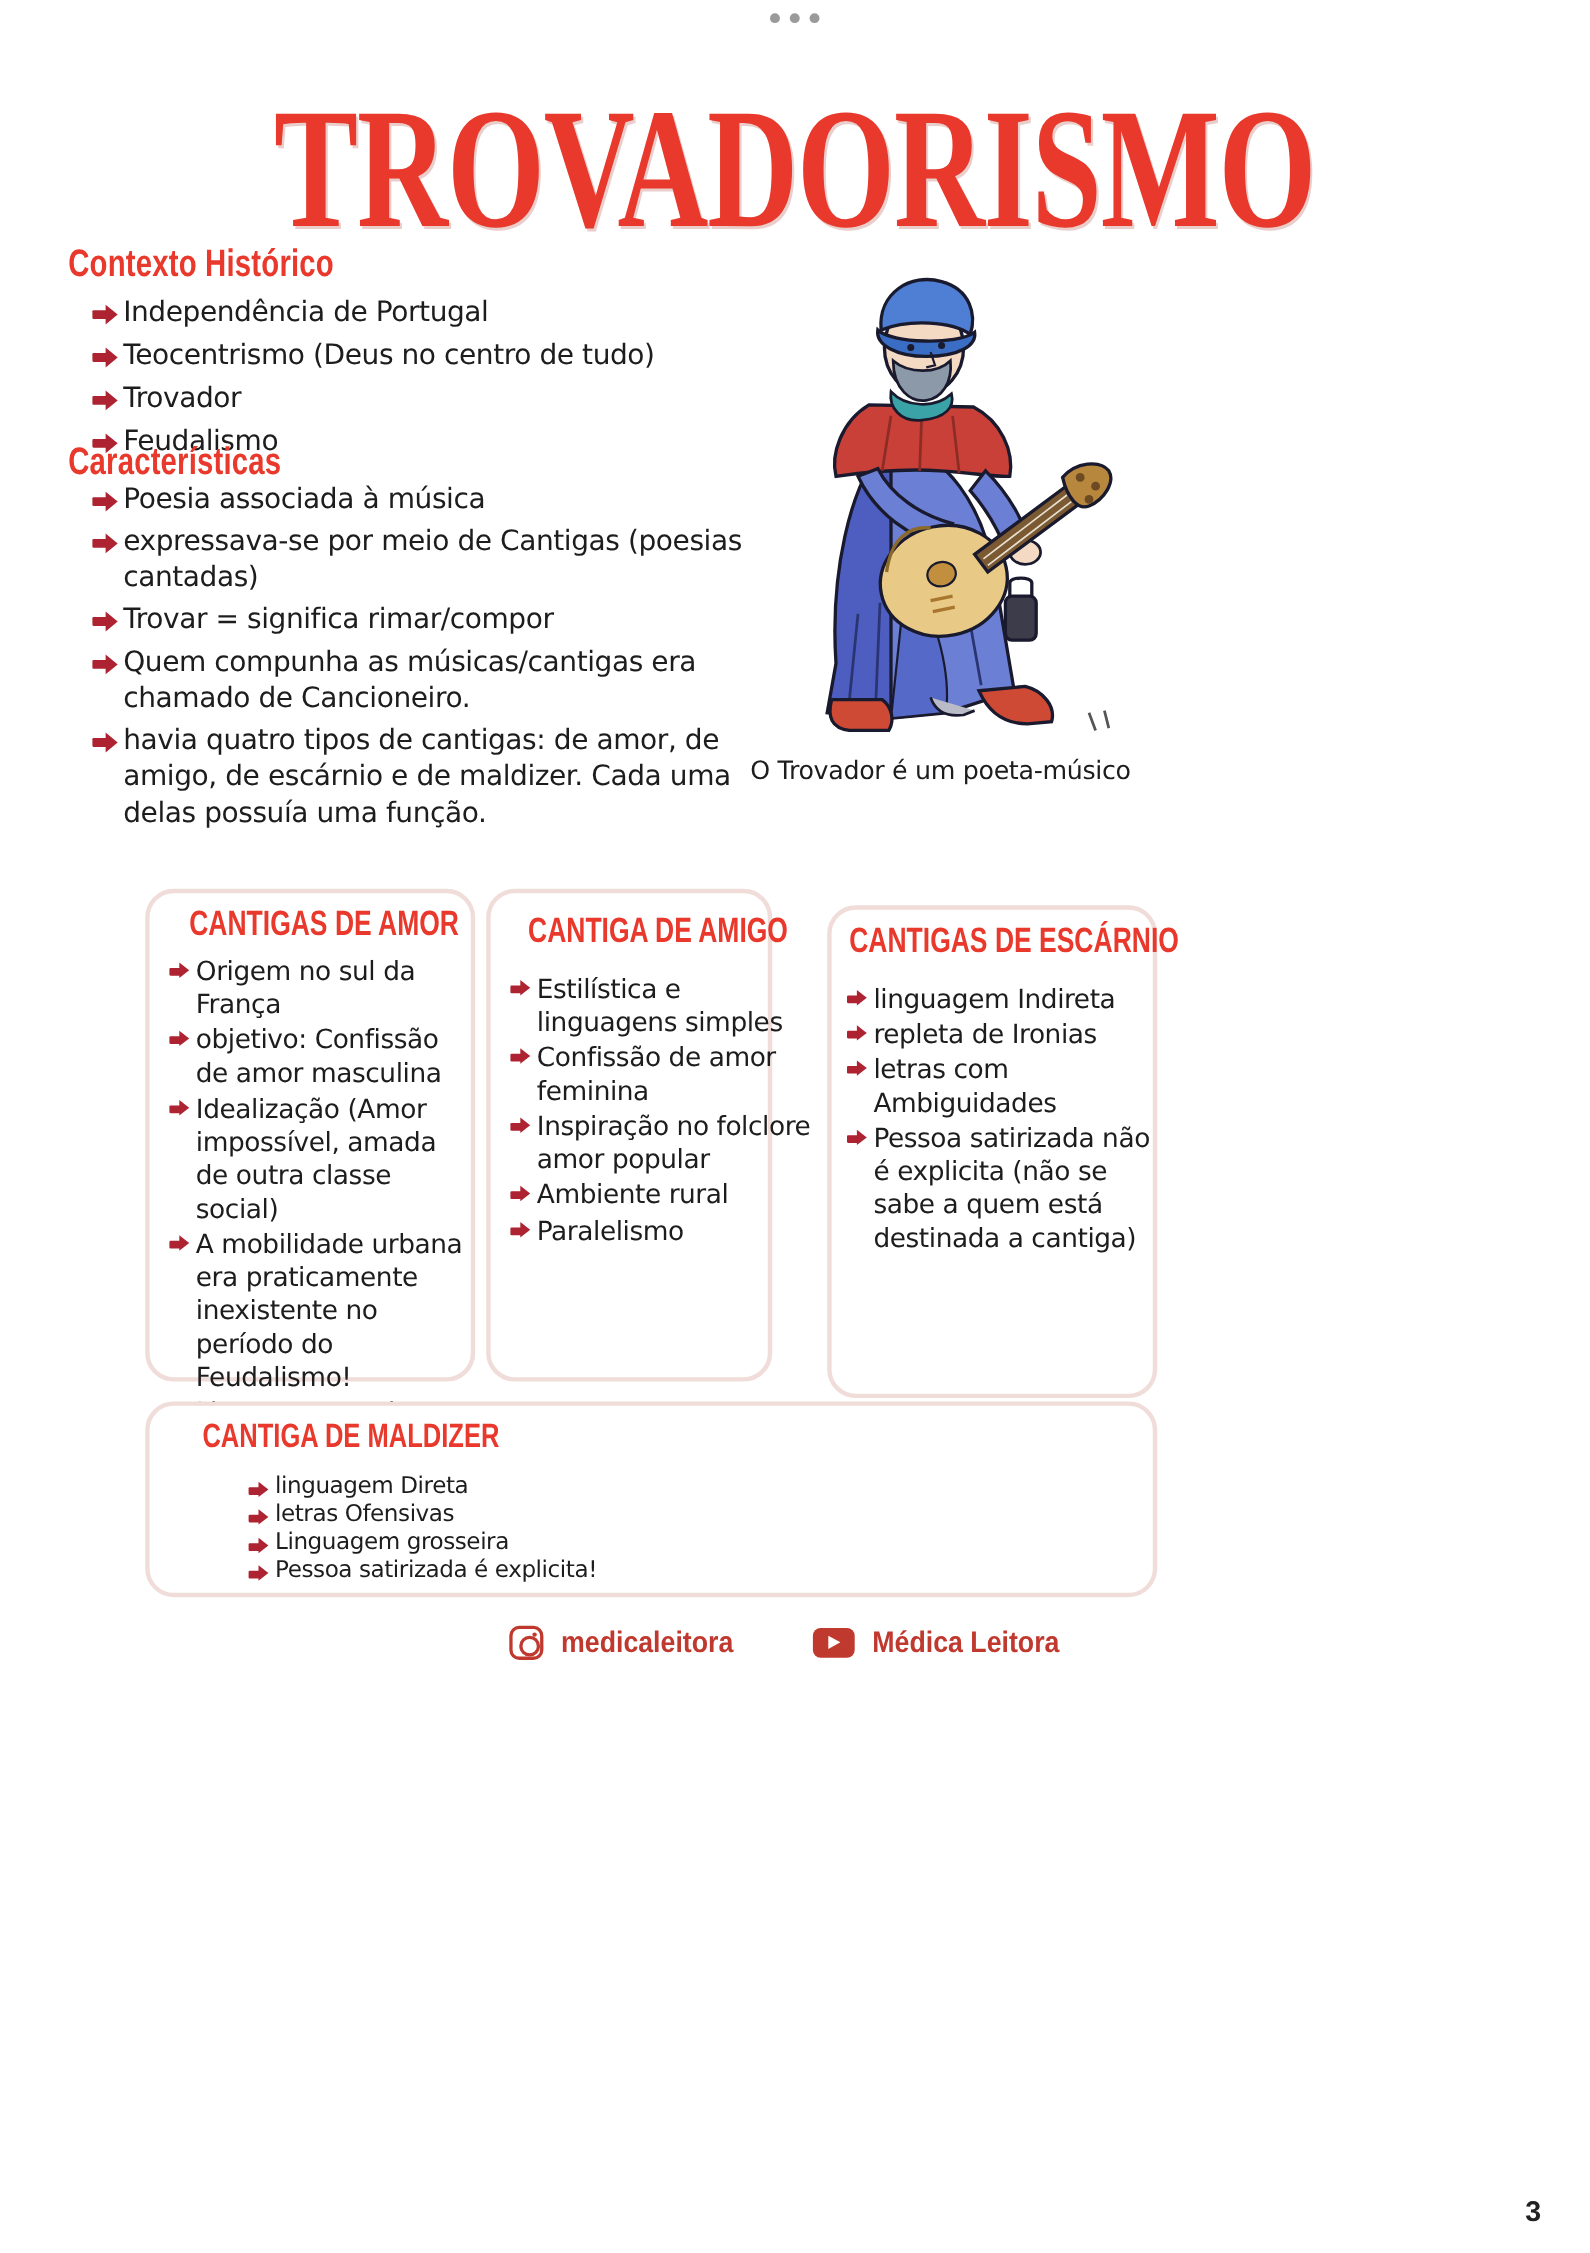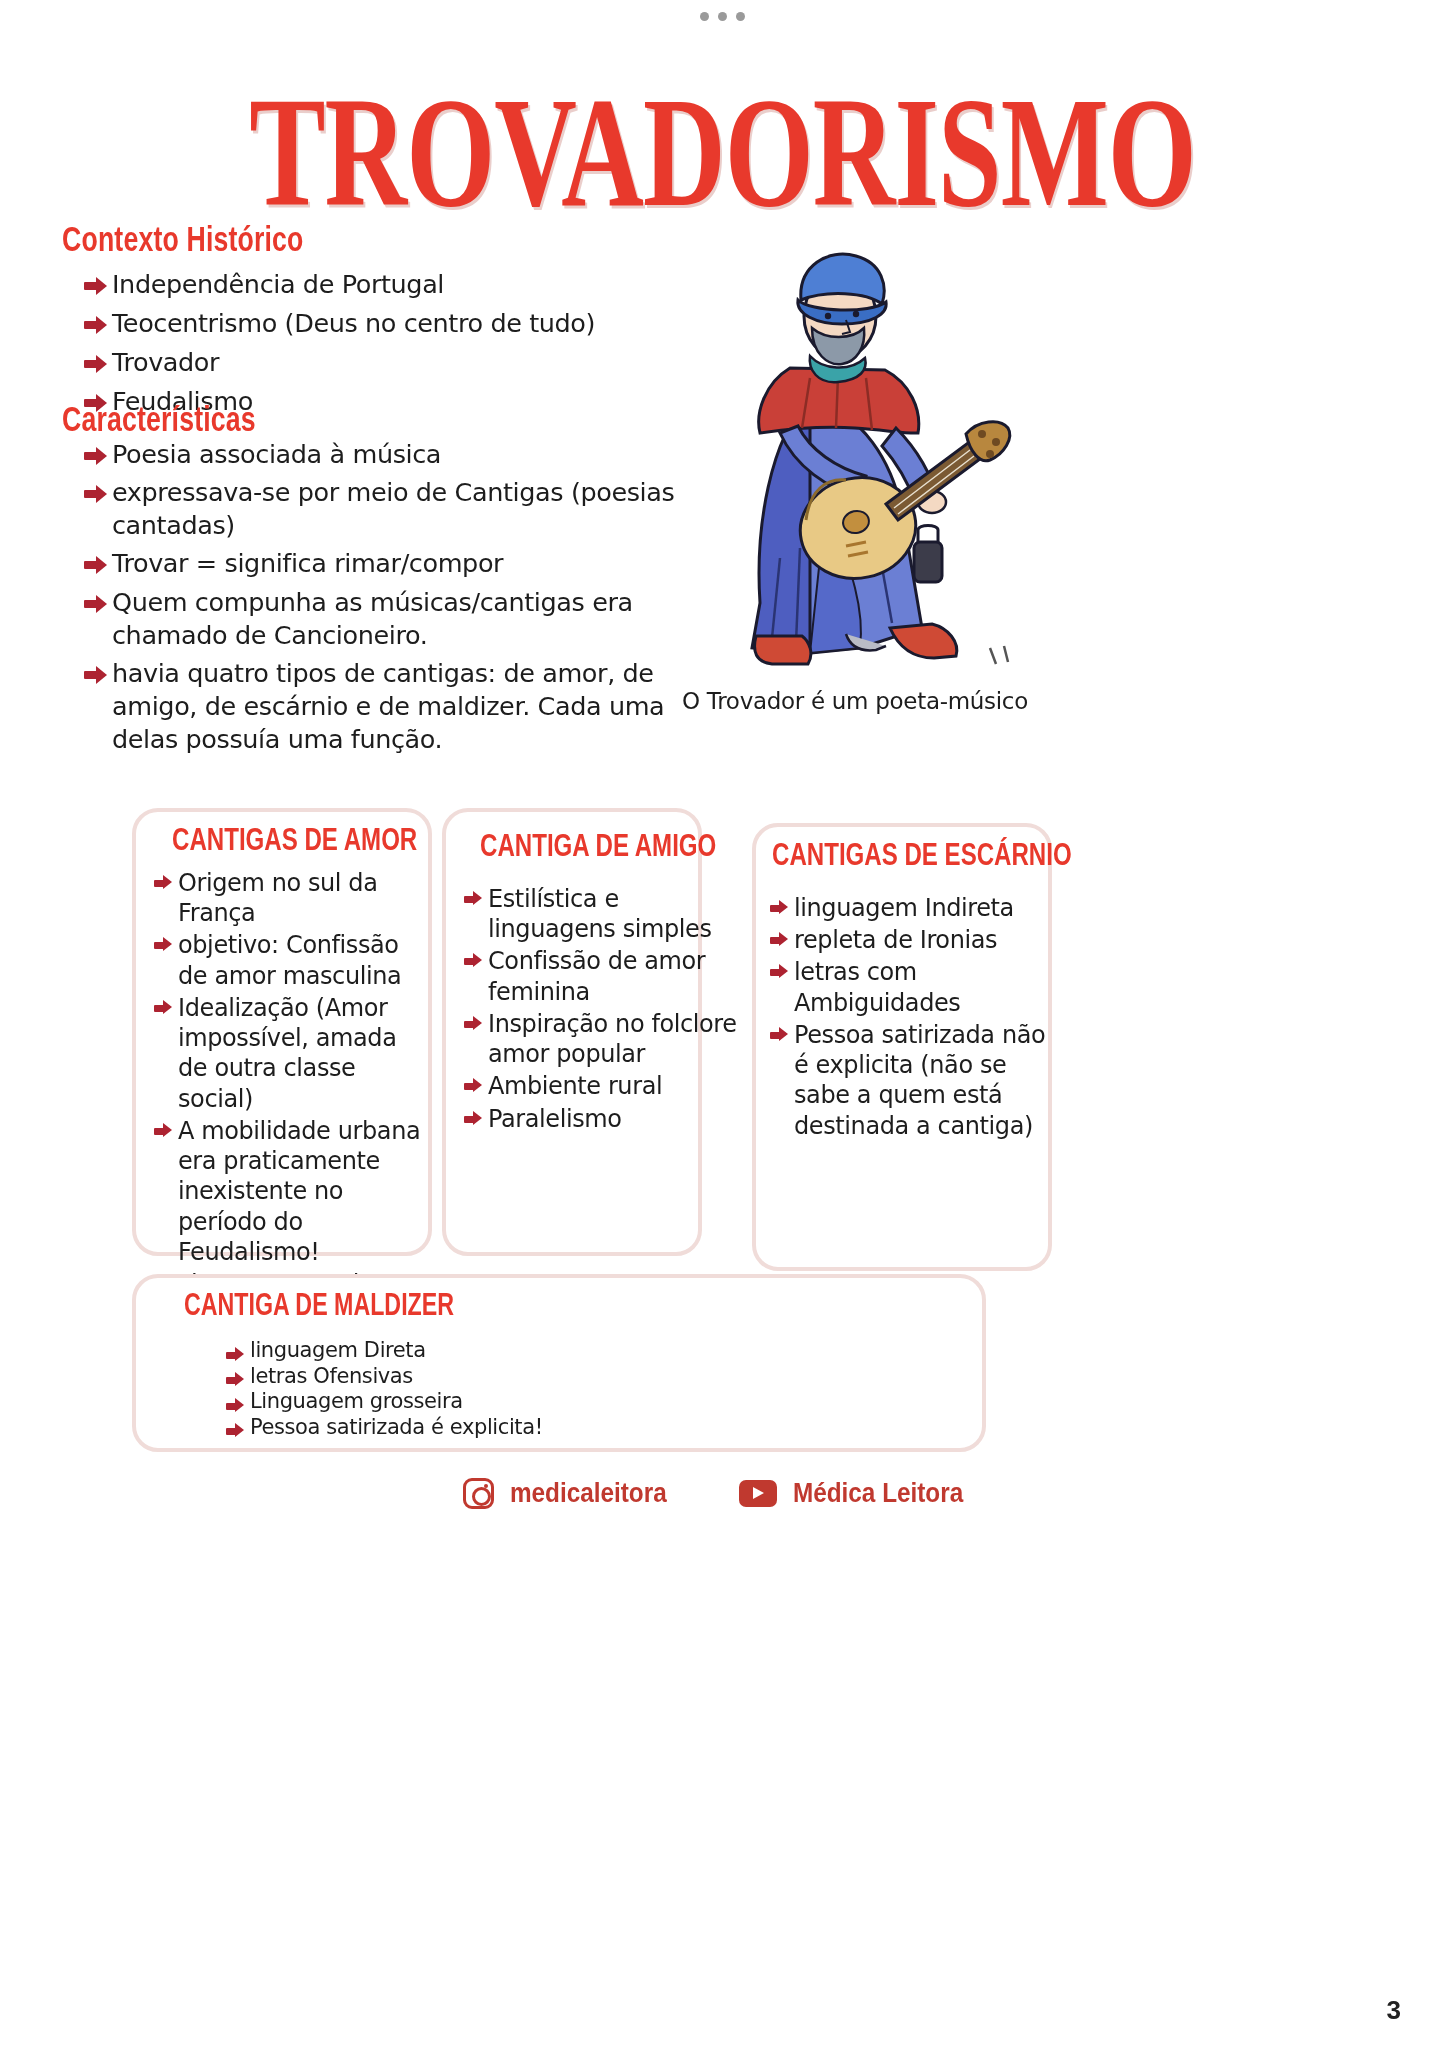--- a/index.html
+++ b/index.html
@@ -154,21 +154,21 @@
     transform-origin: left center;
     white-space: nowrap;
   }
   .card .cl { margin-top: 4px; }
   .card .body-txt { font-size: 24px; line-height: 1.26; }
   .card .li { margin-bottom: 2px; }
 
   #card1 { left: 132px; top: 808px; width: 300px; height: 448px; }
   #card2 { left: 442px; top: 808px; width: 260px; height: 448px; }
   #card3 { left: 752px; top: 808px; width: 300px; height: 448px; margin-top: 15px; }
-  #card4 { left: 132px; top: 1274px; width: 854px; height: 178px; }
+  #card4 { left: 132px; top: 1274px; width: 920px; height: 178px; }
 
   #card1 .card-head { position: absolute; left: 36px; top: 12px; }
   #card2 .card-head { position: absolute; left: 34px; top: 18px; }
   #card3 .card-head { position: absolute; left: 16px; top: 12px; }
   #card4 .card-head { position: absolute; left: 48px; top: 12px; font-size: 27px; }
 
   #card1 .cl { position: absolute; left: 18px; top: 52px; width: 272px; }
   #card2 .cl { position: absolute; left: 18px; top: 68px; width: 276px; }
   #card3 .cl { position: absolute; left: 14px; top: 62px; width: 282px; }
   #card4 .cl { position: absolute; left: 90px; top: 56px; width: 520px; }

